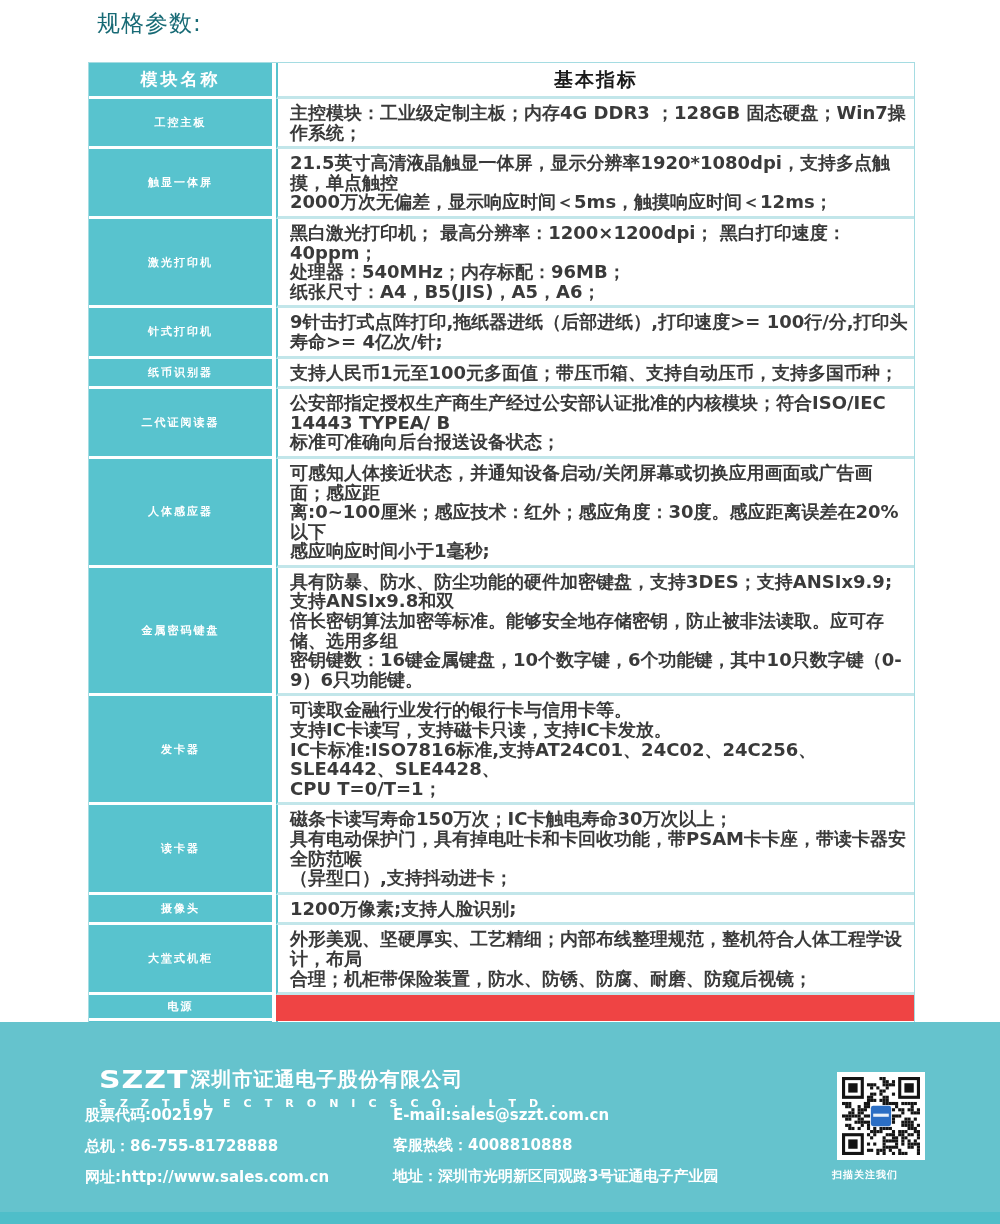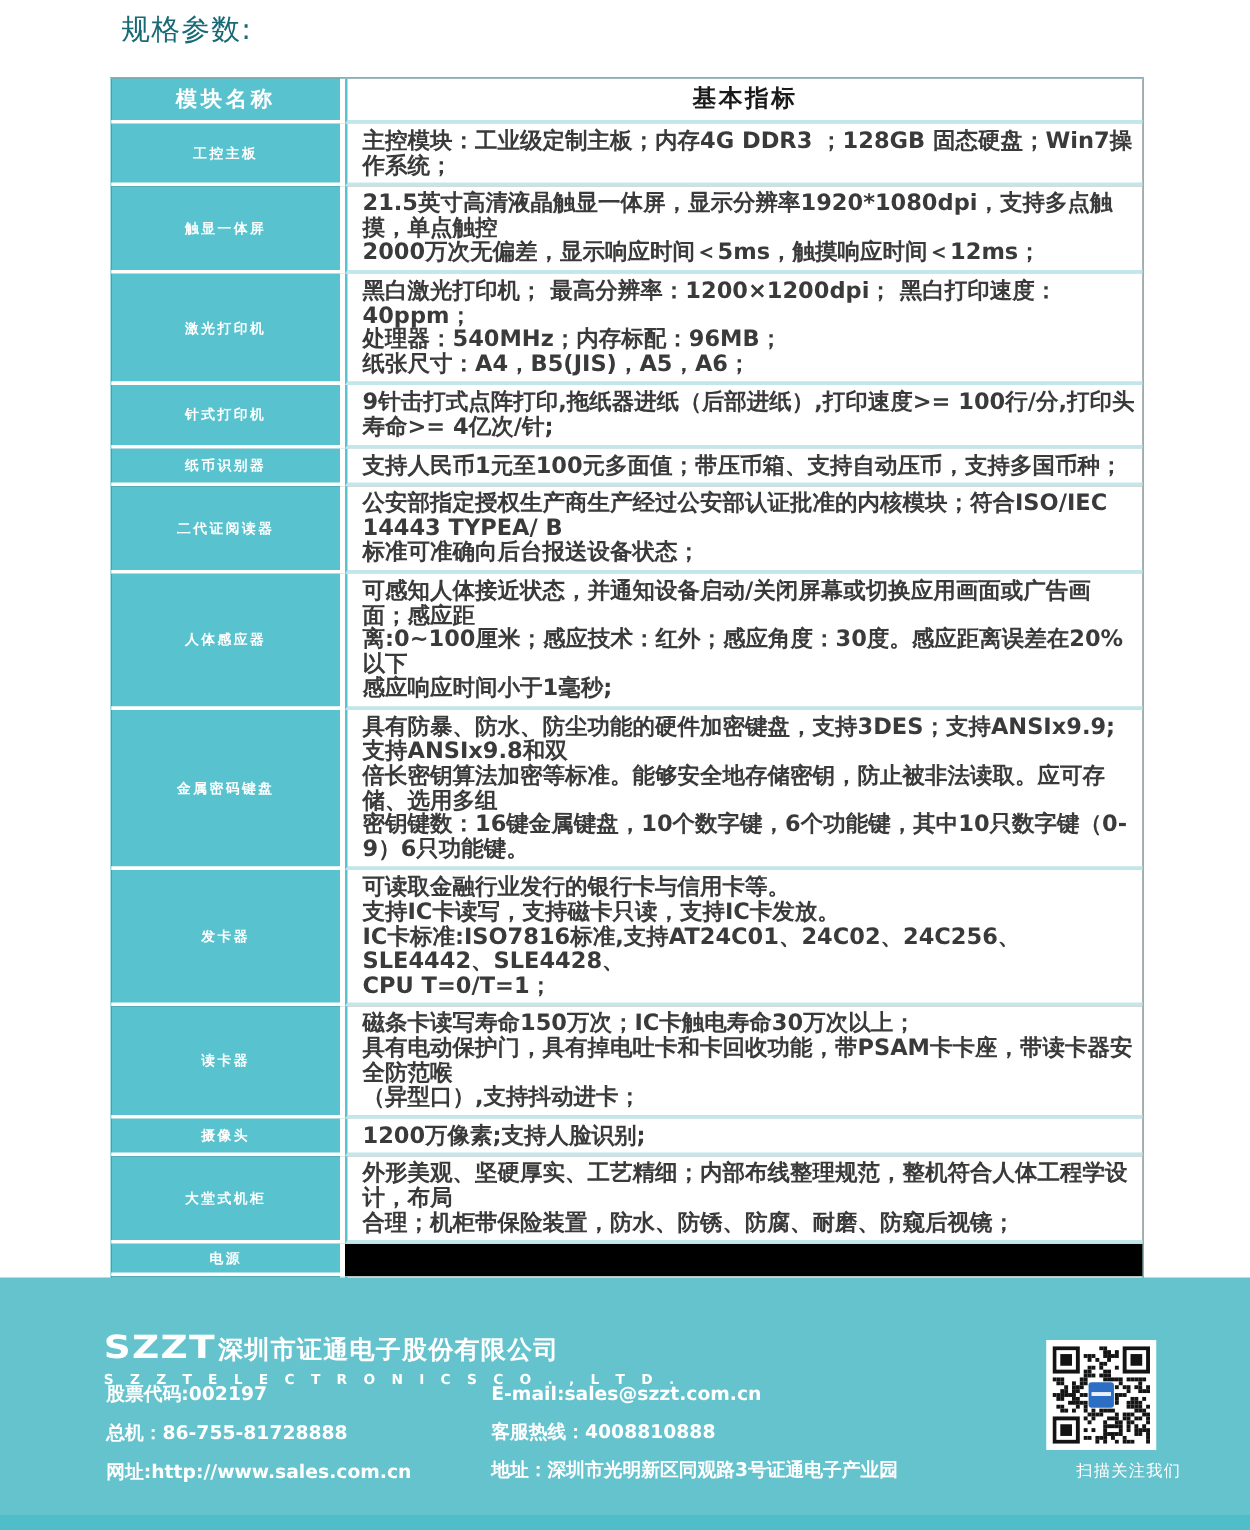--- a/index.html
+++ b/index.html
@@ -7,41 +7,41 @@
     --line:#C2E6EA;
     --border-outer:#A5DCE2;
     --title-color:#176A75;
     --footer-bg:#65C3CD;
     --strip:#4FBEC9;
   }
   *{box-sizing:border-box}
   body{margin:0;background:#e8e8e8}
   .page{position:relative;width:1000px;height:1224px;background:#fff;font-family:"DejaVu Sans",sans-serif;overflow:hidden;margin:0 auto}
   .title{position:absolute;left:97px;top:8px;font-size:23px;font-weight:normal;color:var(--title-color);letter-spacing:1px}
-  .spec-table{position:absolute;left:88px;top:62px;width:827px;border:1px solid var(--border-outer);background:#000000}
+  .spec-table{position:absolute;left:88px;top:62px;width:827px;border:1px solid var(--border-outer);background:#ef4444}
   .row{display:flex;align-items:stretch}
   .mod{flex:0 0 187px;background:var(--teal);border-right:4px solid #fff;border-bottom:3px solid #fff;color:#fff;display:flex;align-items:center;justify-content:center;text-align:center;font-size:11px;font-weight:600;padding:4px 2px;letter-spacing:2px}
   .spec{flex:1;background:#fff;border-left:2px solid var(--teal);border-bottom:3px solid var(--line);padding:4px 6px 4px 12px;font-size:18px;font-weight:600;line-height:19.6px;color:#3a3a3a;white-space:pre-line;display:flex;align-items:center}
   .spec-table .row:last-child .mod{border-bottom:none}
   .spec-table .row:last-child .spec{border-bottom:none}
   .row.header .mod{font-size:17px;font-weight:bold;padding:5px 2px;letter-spacing:3px}
   .row.header .spec{font-size:19px;font-weight:bold;color:#1a1a1a;justify-content:center;text-align:center;padding:3px;letter-spacing:2px}
   .footer{position:absolute;left:0;top:1022px;width:1000px;height:202px;background:var(--footer-bg);color:#fff}
-  .brand{position:absolute;left:83px;top:42px}
+  .brand{position:absolute;left:99px;top:42px}
   .brand-line1{display:flex;align-items:center}
   .brand-szzt{font-size:30px;font-weight:bold;letter-spacing:1px;line-height:1;transform:scaleY(0.85)}
   .brand-cn{font-size:20px;font-weight:bold;margin-left:2px;letter-spacing:1px}
   .brand-en{font-size:11px;letter-spacing:4.6px;margin-top:3px;font-weight:600}
   .contacts{position:absolute;top:84px;font-size:15px;font-weight:600}
   .contacts div{margin-bottom:12px;white-space:nowrap}
   .c-left{left:85px}
   .c-mid{left:393px}
   .qr-box{position:absolute;left:837px;top:50px;width:88px;height:88px;background:#fff;padding:5px}
   .qr-box svg{display:block;width:100%;height:100%}
-  .qr-caption{position:absolute;left:861px;top:146px;font-size:13px;font-weight:400;letter-spacing:1px}
+  .qr-caption{position:absolute;left:832px;top:146px;font-size:10px;font-weight:700;letter-spacing:1px}
   .strip{position:absolute;left:0;bottom:0;width:100%;height:12px;background:var(--strip)}
 </style>
 </head>
 <body>
 
 <div class="page">
 
   <div class="title">规格参数:</div>
 
   <div class="spec-table">

